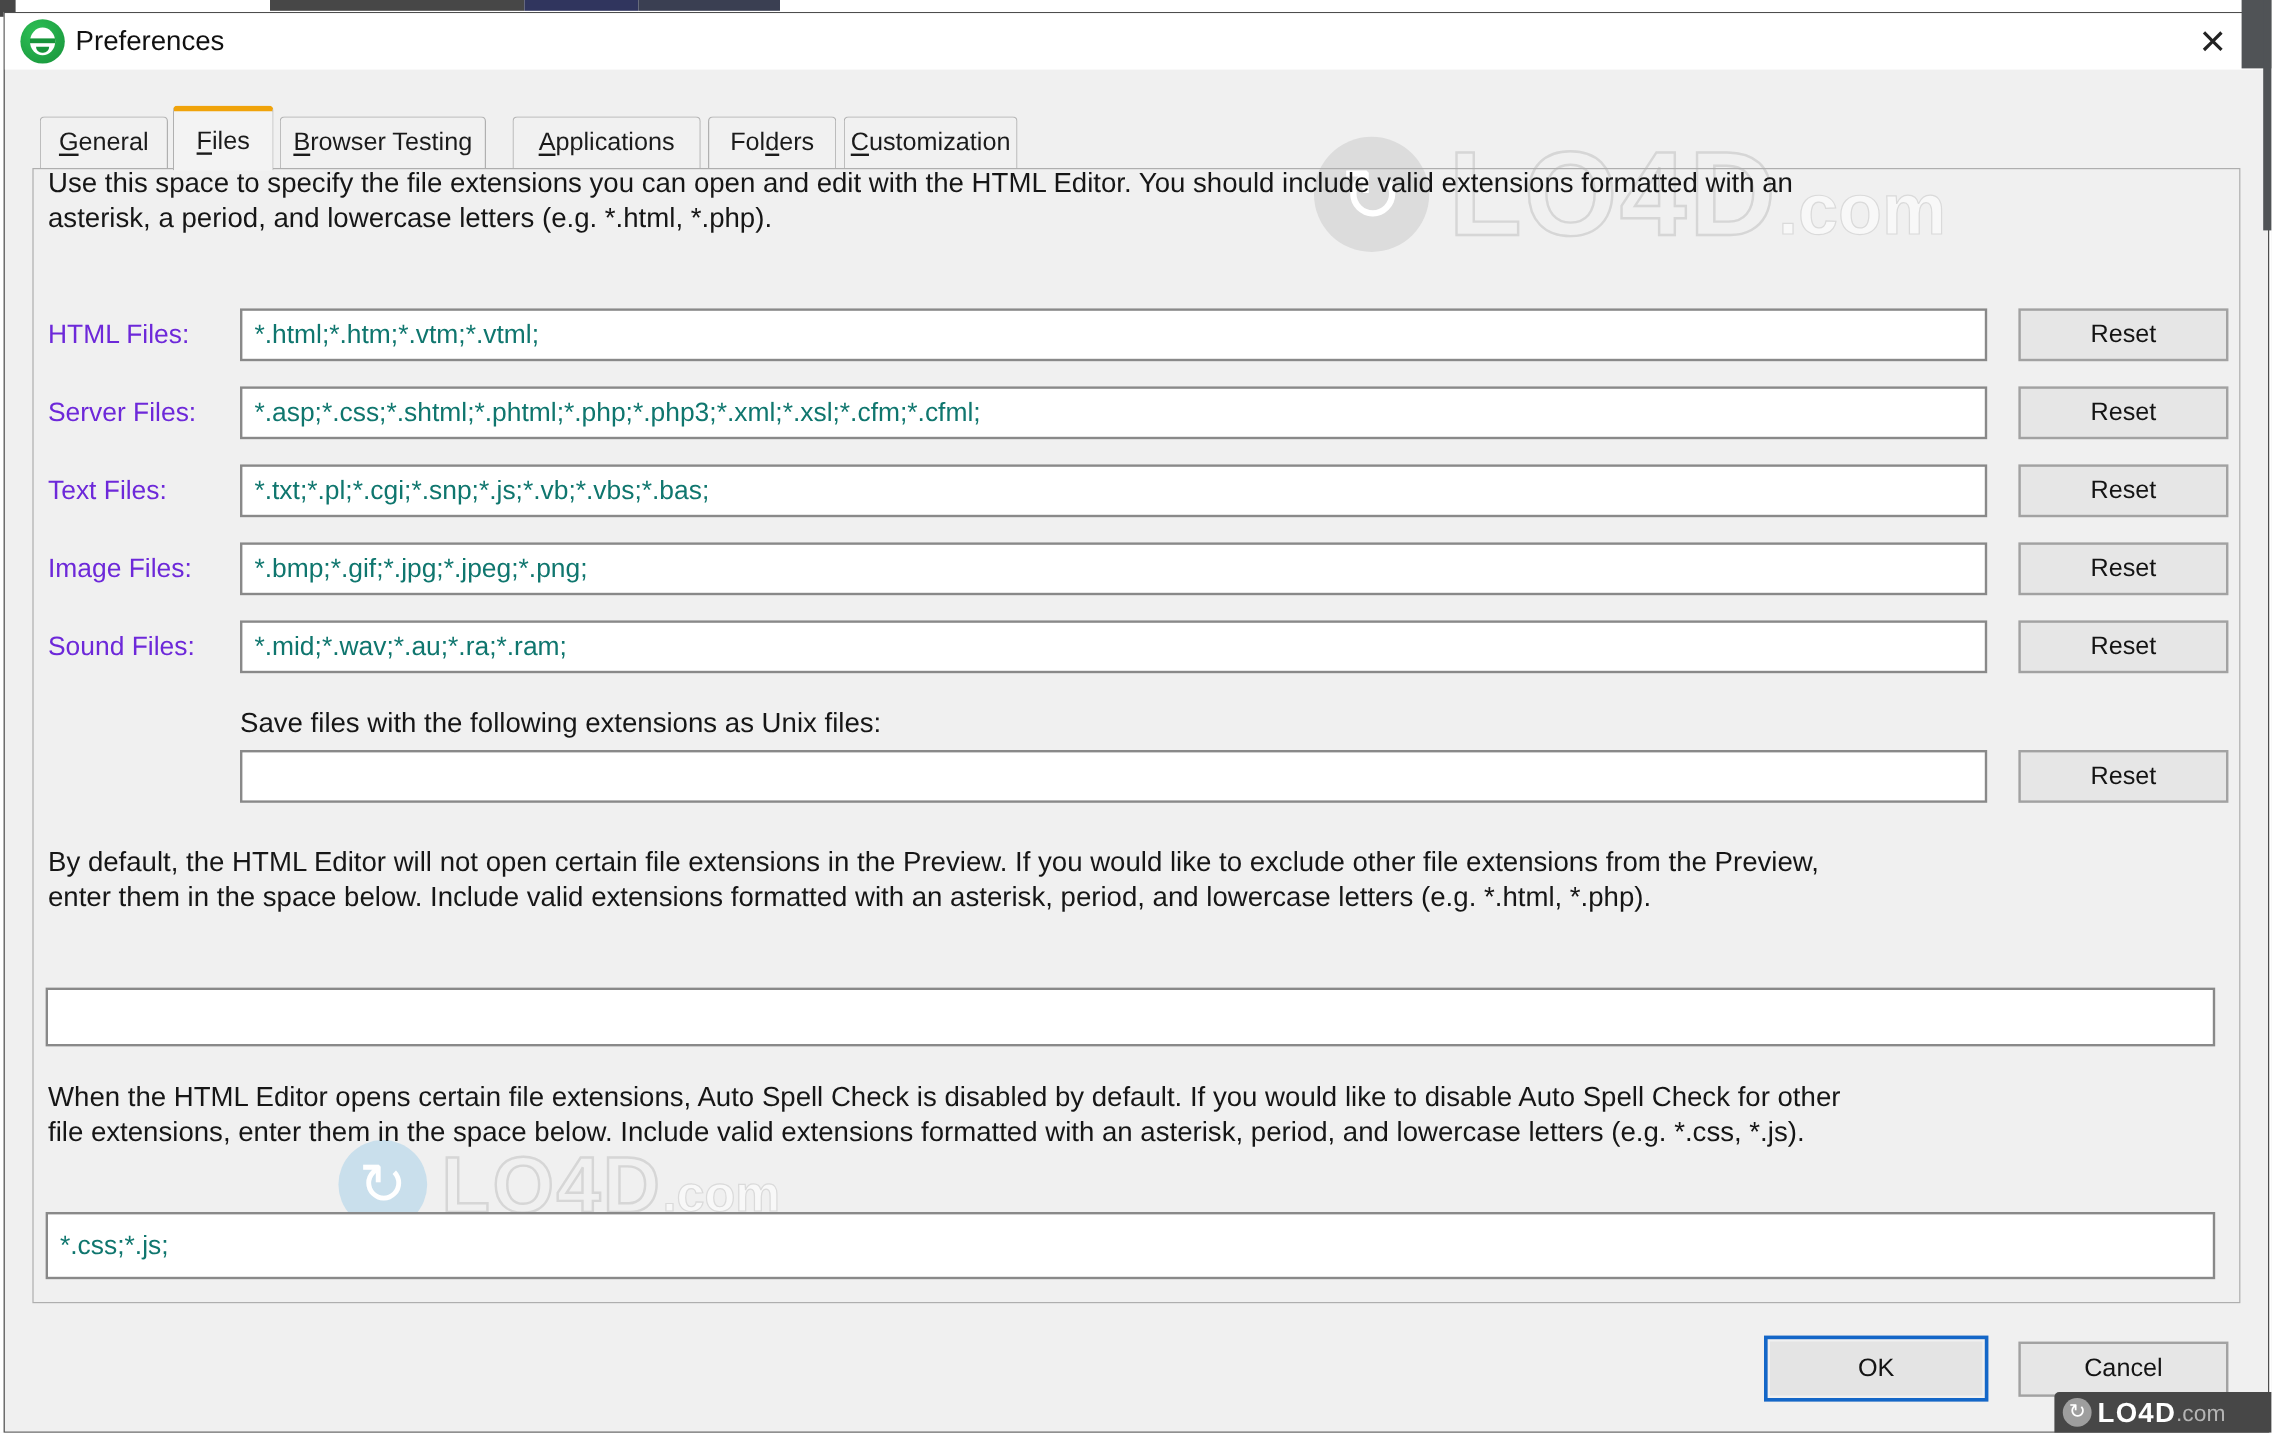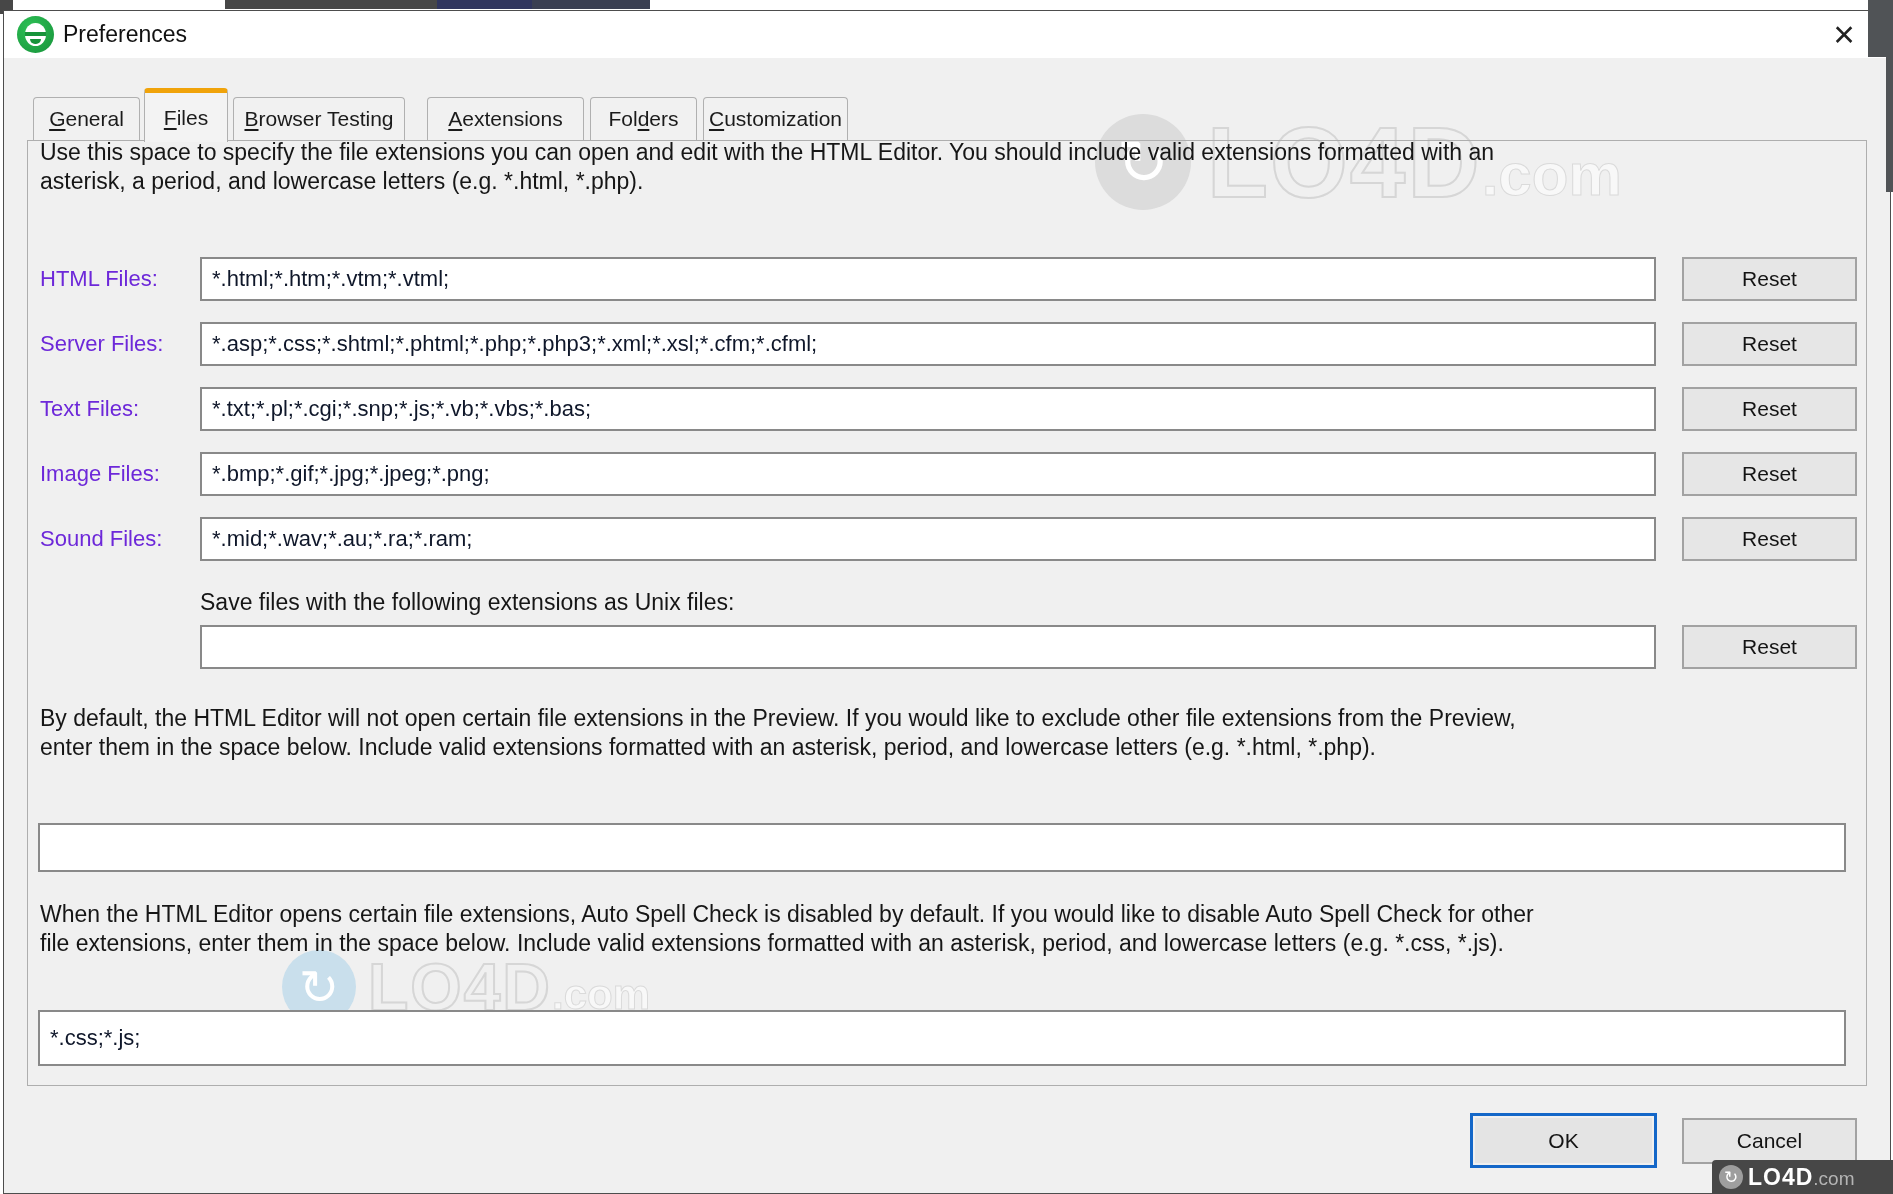--- a/index.html
+++ b/index.html
@@ -33,21 +33,21 @@
        display:flex;align-items:center;justify-content:center;font-size:21px;cursor:pointer;}
   .tab .key{text-decoration:underline;text-underline-offset:3px;}
   .tab.active{background:#f3f3f3;border-top:5px solid #f0a30a;z-index:6;}
 
   
   .frame{left:27px;top:140px;width:1840px;height:946px;border:1px solid #aeaeae;z-index:4;}
 
   .para{z-index:6;font-size:23px;line-height:29px;color:#161616;}
   .row-label{z-index:6;font-size:22px;line-height:44px;color:#6d28d9;white-space:nowrap;}
   .field{z-index:6;border:2px solid #898989;background:#ffffff;font-family:"Liberation Sans","DejaVu Sans",sans-serif;
-         font-size:22px;color:#0f172a;padding:0 10px;outline:none;}
+         font-size:22px;color:#0f766e;padding:0 10px;outline:none;}
   .btn{z-index:6;background:#e6e6e6;border:2px solid #a2a2a2;font-family:"Liberation Sans","DejaVu Sans",sans-serif;
        font-size:21px;color:#141414;cursor:pointer;}
   .btn.ok{border:3px solid #1467c8;box-shadow:inset 0 0 0 2px #f0f0f0;background:#e4e4e4;}
 
   
   .wm{z-index:3;display:flex;align-items:center;pointer-events:none;}
   .wm-circle{border-radius:50%;display:flex;align-items:center;justify-content:center;color:#ffffff;}
   .wm-circle.lg{width:96px;height:96px;background:#dcdcdc;font-size:62px;}
   .wm-circle.sm{width:74px;height:74px;background:#c9dfec;font-size:48px;}
   .wm-brand{font-weight:bold;color:rgba(255,255,255,0.6);-webkit-text-stroke:2px #d6d6d6;
@@ -108,21 +108,21 @@
   <div class="abs tab" style="left:33px;top:97px;width:107px;height:43px;">
     <span><span class="pre"></span><span class="key">G</span><span>eneral</span></span>
   </div>
   <div class="abs tab active" style="left:144px;top:88px;width:84px;height:54px;">
     <span><span class="pre"></span><span class="key">F</span><span>iles</span></span>
   </div>
   <div class="abs tab" style="left:233px;top:97px;width:172px;height:43px;">
     <span><span class="pre"></span><span class="key">B</span><span>rowser Testing</span></span>
   </div>
   <div class="abs tab" style="left:427px;top:97px;width:157px;height:43px;">
-    <span><span class="pre"></span><span class="key">A</span><span>extensions</span></span>
+    <span><span class="pre"></span><span class="key">A</span><span>pplications</span></span>
   </div>
   <div class="abs tab" style="left:590px;top:97px;width:107px;height:43px;">
     <span><span class="pre">Fol</span><span class="key">d</span><span>ers</span></span>
   </div>
   <div class="abs tab" style="left:703px;top:97px;width:145px;height:43px;">
     <span><span class="pre"></span><span class="key">C</span><span>ustomization</span></span>
   </div>
 
   <div class="abs para" style="left:40px;top:138px;width:1810px;">
     <div>Use this space to specify the file extensions you can open and edit with the HTML Editor. You should include valid extensions formatted with an</div>

